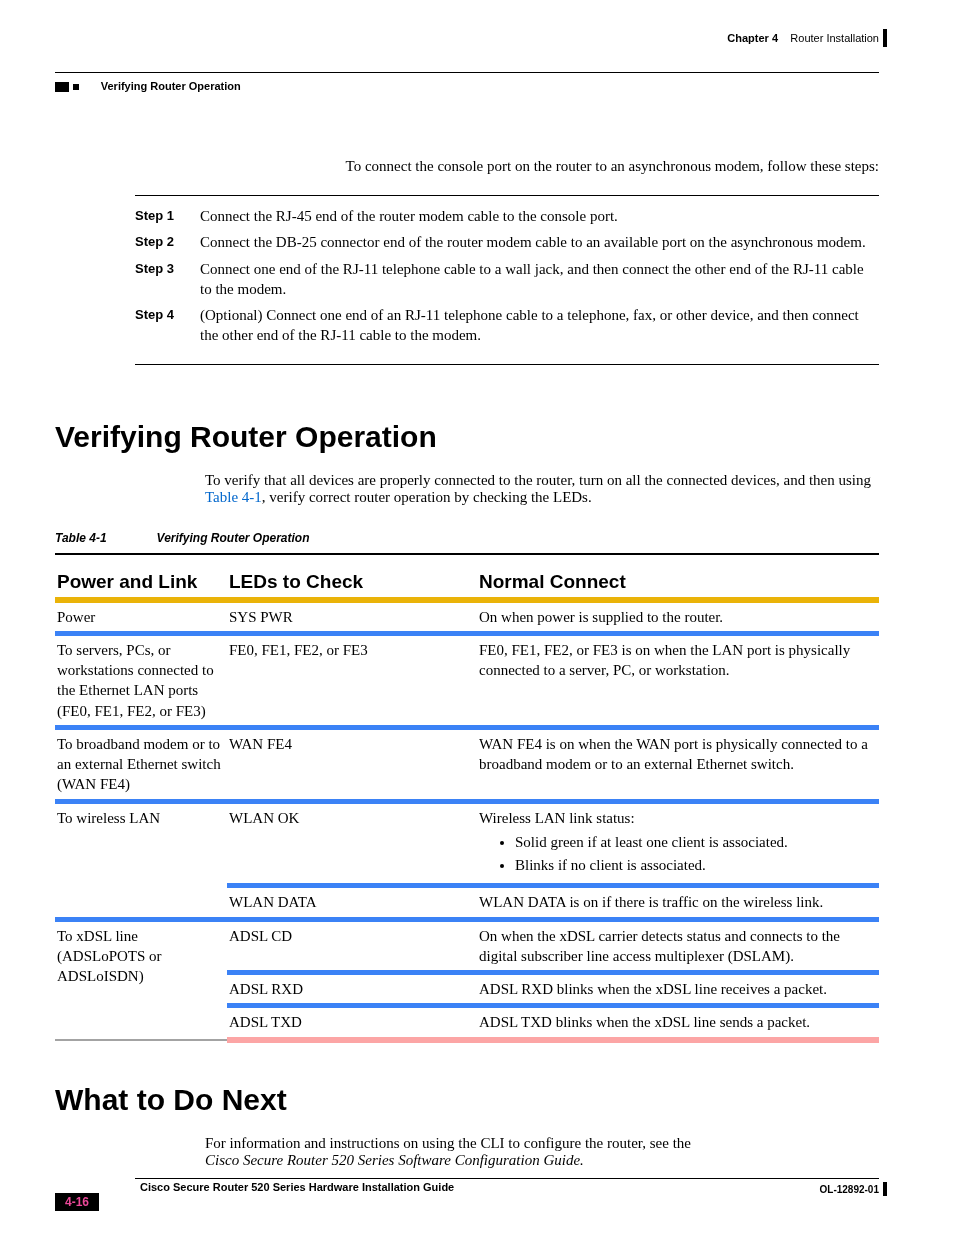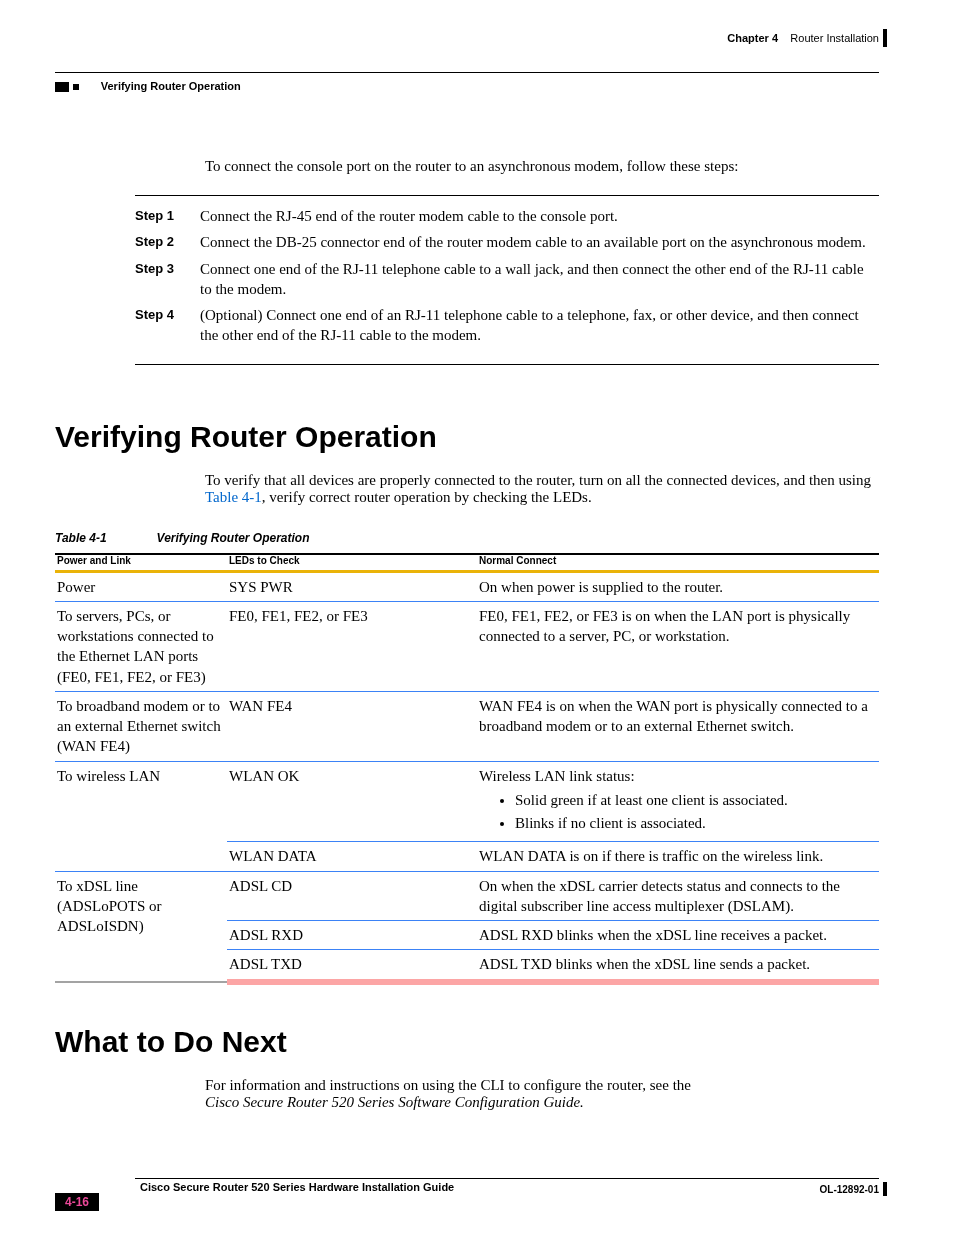--- a/index.html
+++ b/index.html
@@ -67,20 +67,21 @@
     font-weight: bold;
     font-size: 11px;
     margin-left: 18px;
   }
   .content {
     margin-left: 150px;
   }
   .intro {
     margin-top: 65px;
     margin-bottom: 20px;
+    text-align: right;
   }
   .hr-medium {
     border: none;
     border-top: 1px solid #000;
     margin: 10px 0;
     margin-left: 80px;
   }
   .steps {
     margin-left: 80px;
   }
@@ -115,29 +116,29 @@
   .table-caption .tnum { font-weight: bold; font-style: italic; margin-right: 50px; }
   .table-caption .ttitle { font-weight: bold; font-style: italic; }
   table.data {
     border-collapse: collapse;
     width: 100%;
     font-size: 15px;
   }
   table.data th {
     font-family: Arial, Helvetica, sans-serif;
     font-weight: bold;
-    font-size: 10px;
+    font-size: 19px;
     text-align: left;
     border-top: 2px solid #000;
-    border-bottom: 3px solid #eab308;
-    padding: 0 6px 4px 2px;
+    border-bottom: 6px solid #eab308;
+    padding: 16px 6px 4px 2px;
     vertical-align: top;
   }
   table.data td {
-    border-bottom: 1px solid #3b82f6;
+    border-bottom: 5px solid #3b82f6;
     padding: 4px 6px 4px 2px;
     vertical-align: top;
     line-height: 1.35;
   }
   table.data tr.lastgroup td { border-bottom: 6px solid #fca5a5; }
   .col1 { width: 172px; }
   .col2 { width: 250px; }
   ul.bullets {
     margin: 4px 0 4px 36px;
     padding: 0;

